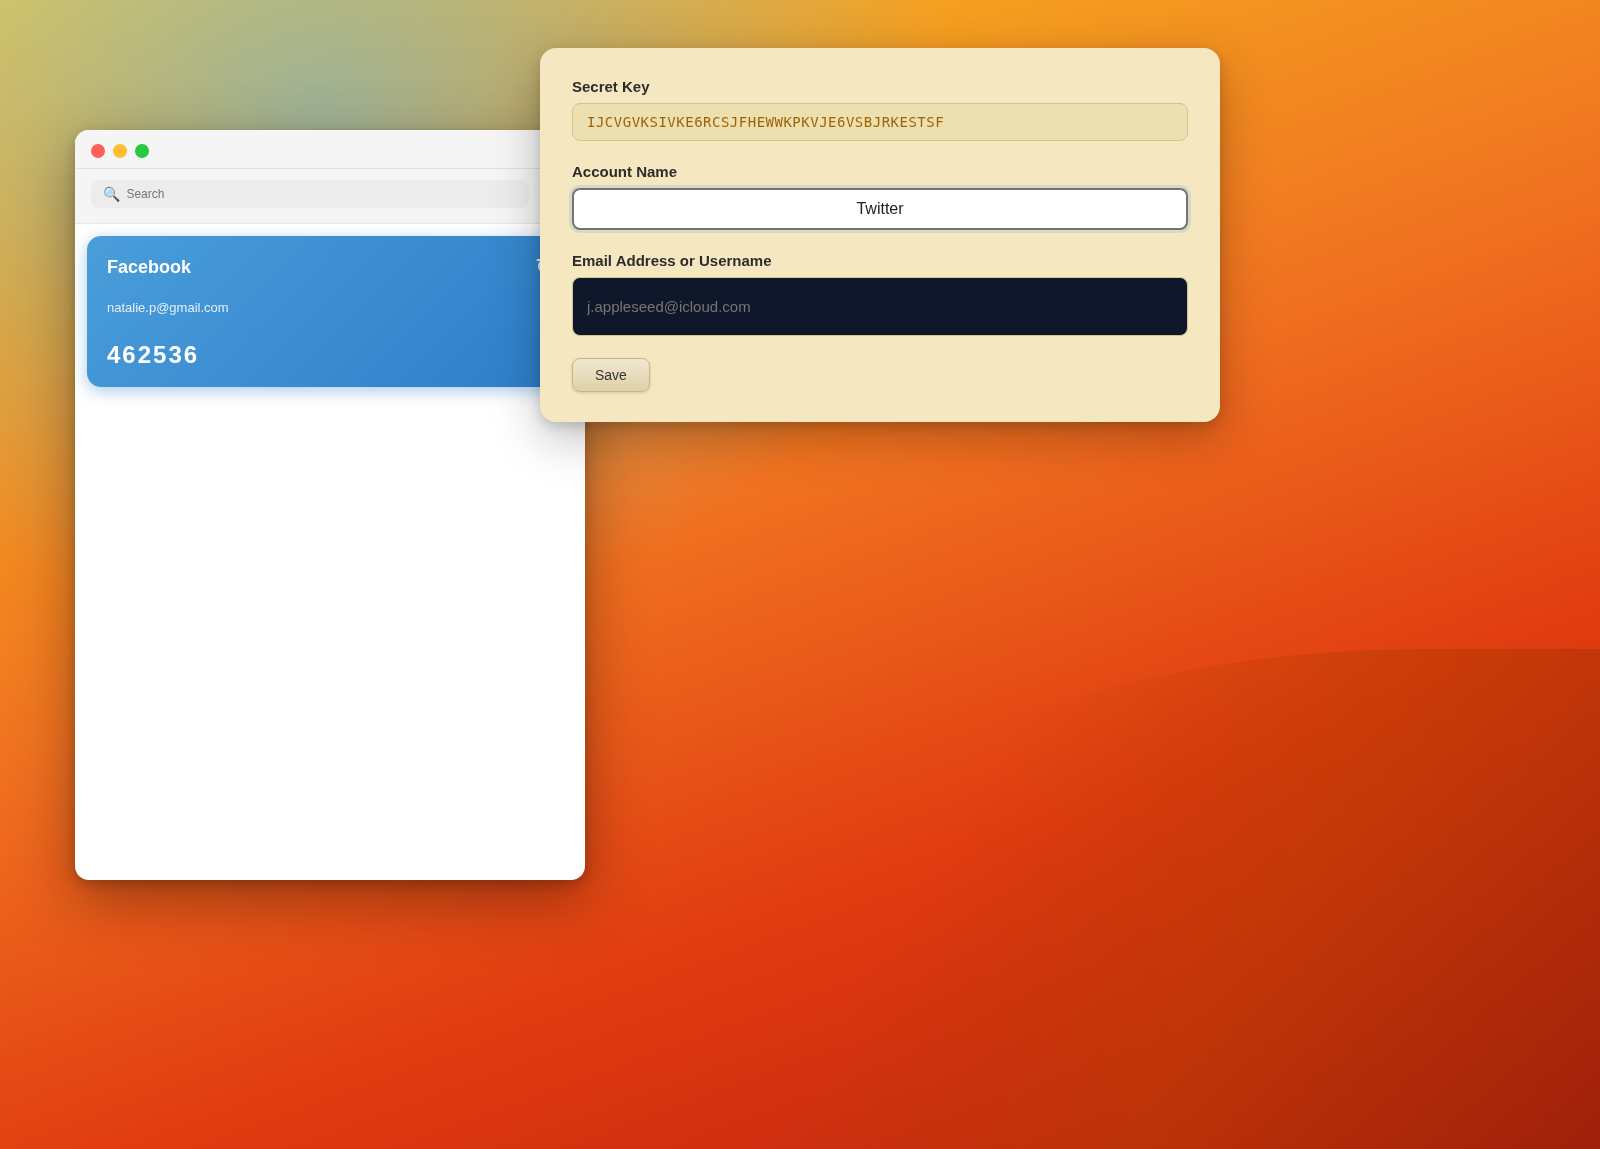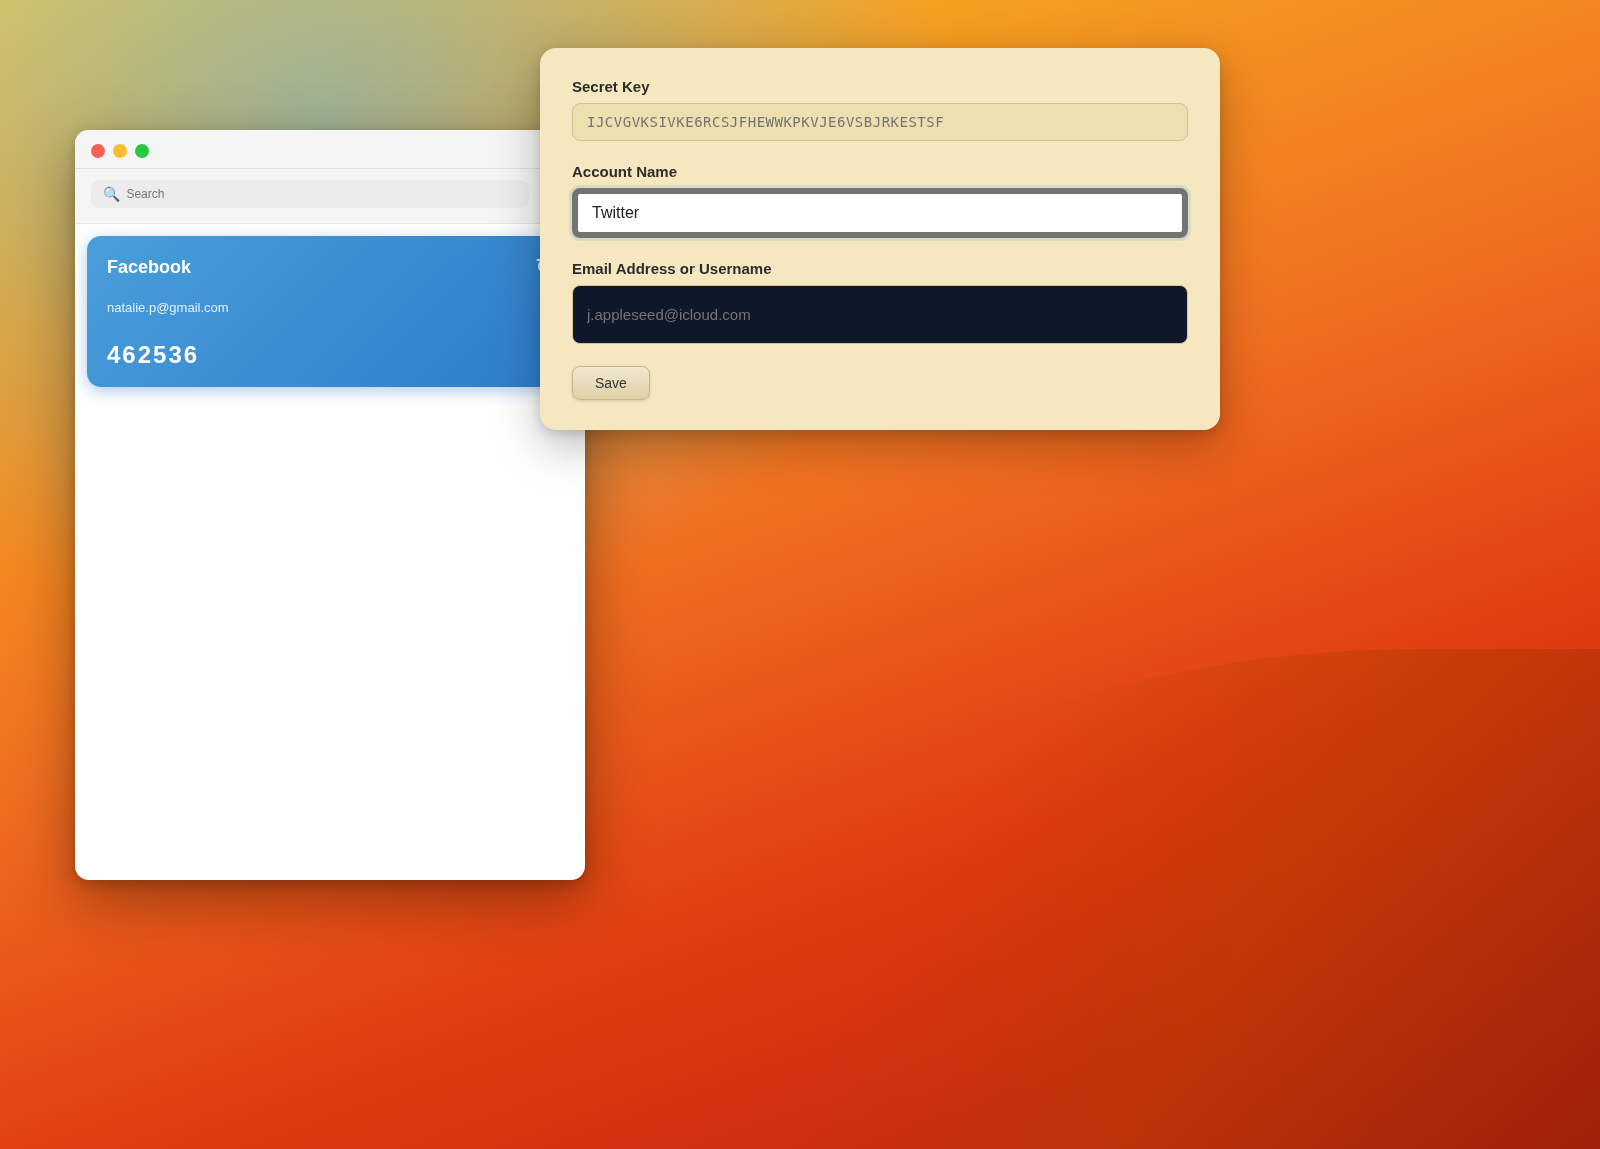--- a/index.html
+++ b/index.html
@@ -192,35 +192,36 @@
       margin-bottom: 8px;
     }
 
     .secret-key-display {
       background: #ede0b0;
       border: 1px solid #d4c490;
       border-radius: 8px;
       padding: 10px 14px;
       font-size: 14px;
       font-family: "SF Mono", "Menlo", "Monaco", monospace;
-      color: #737373;
+      color: #a16207;
       letter-spacing: 0.5px;
       word-break: break-all;
     }
 
     .account-name-input {
       width: 100%;
       background: #ffffff;
-      border: 6px solid #737373;
+      border: 2px solid #737373;
       border-radius: 8px;
       padding: 10px 14px;
       font-size: 16px;
       color: #222;
       outline: none;
       box-shadow: 0 0 0 3px rgba(90,159,212,0.2);
+      text-align: center;
     }
 
     .email-input {
       width: 100%;
       background: #0f172a;
       border: 1px solid #d4c490;
       border-radius: 8px;
       padding: 20px 14px;
       font-size: 15px;
       color: #888;

